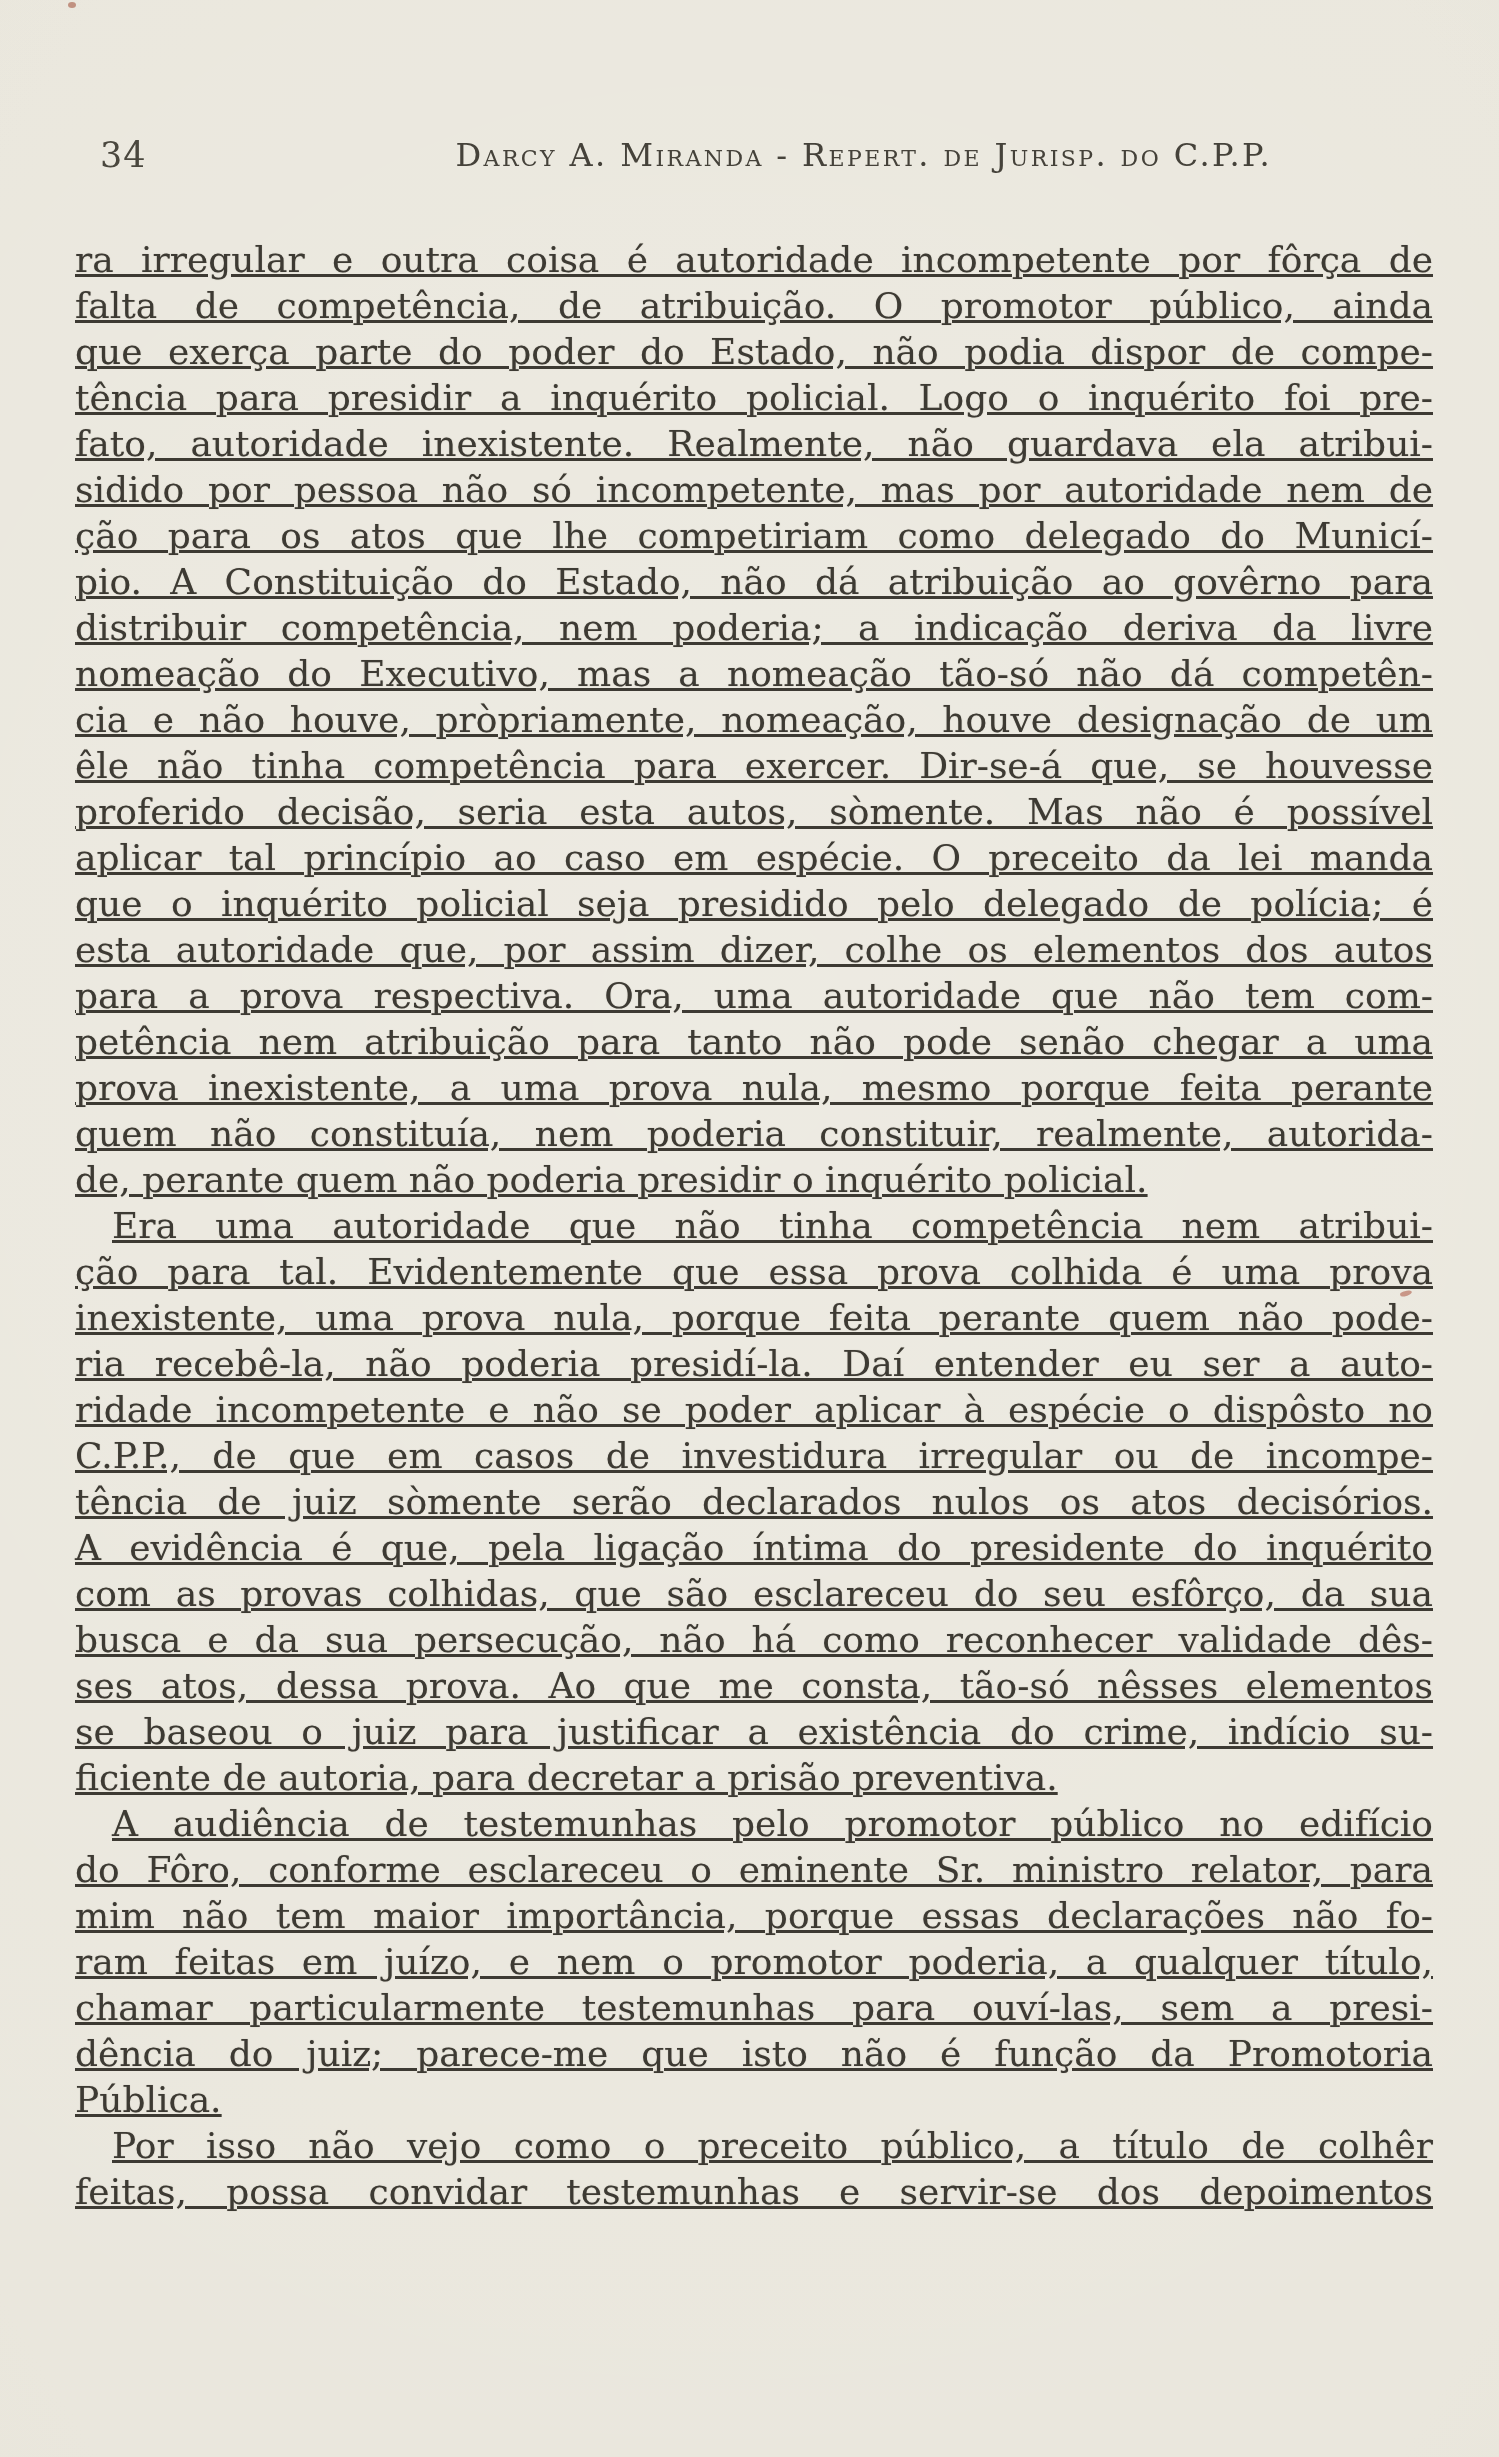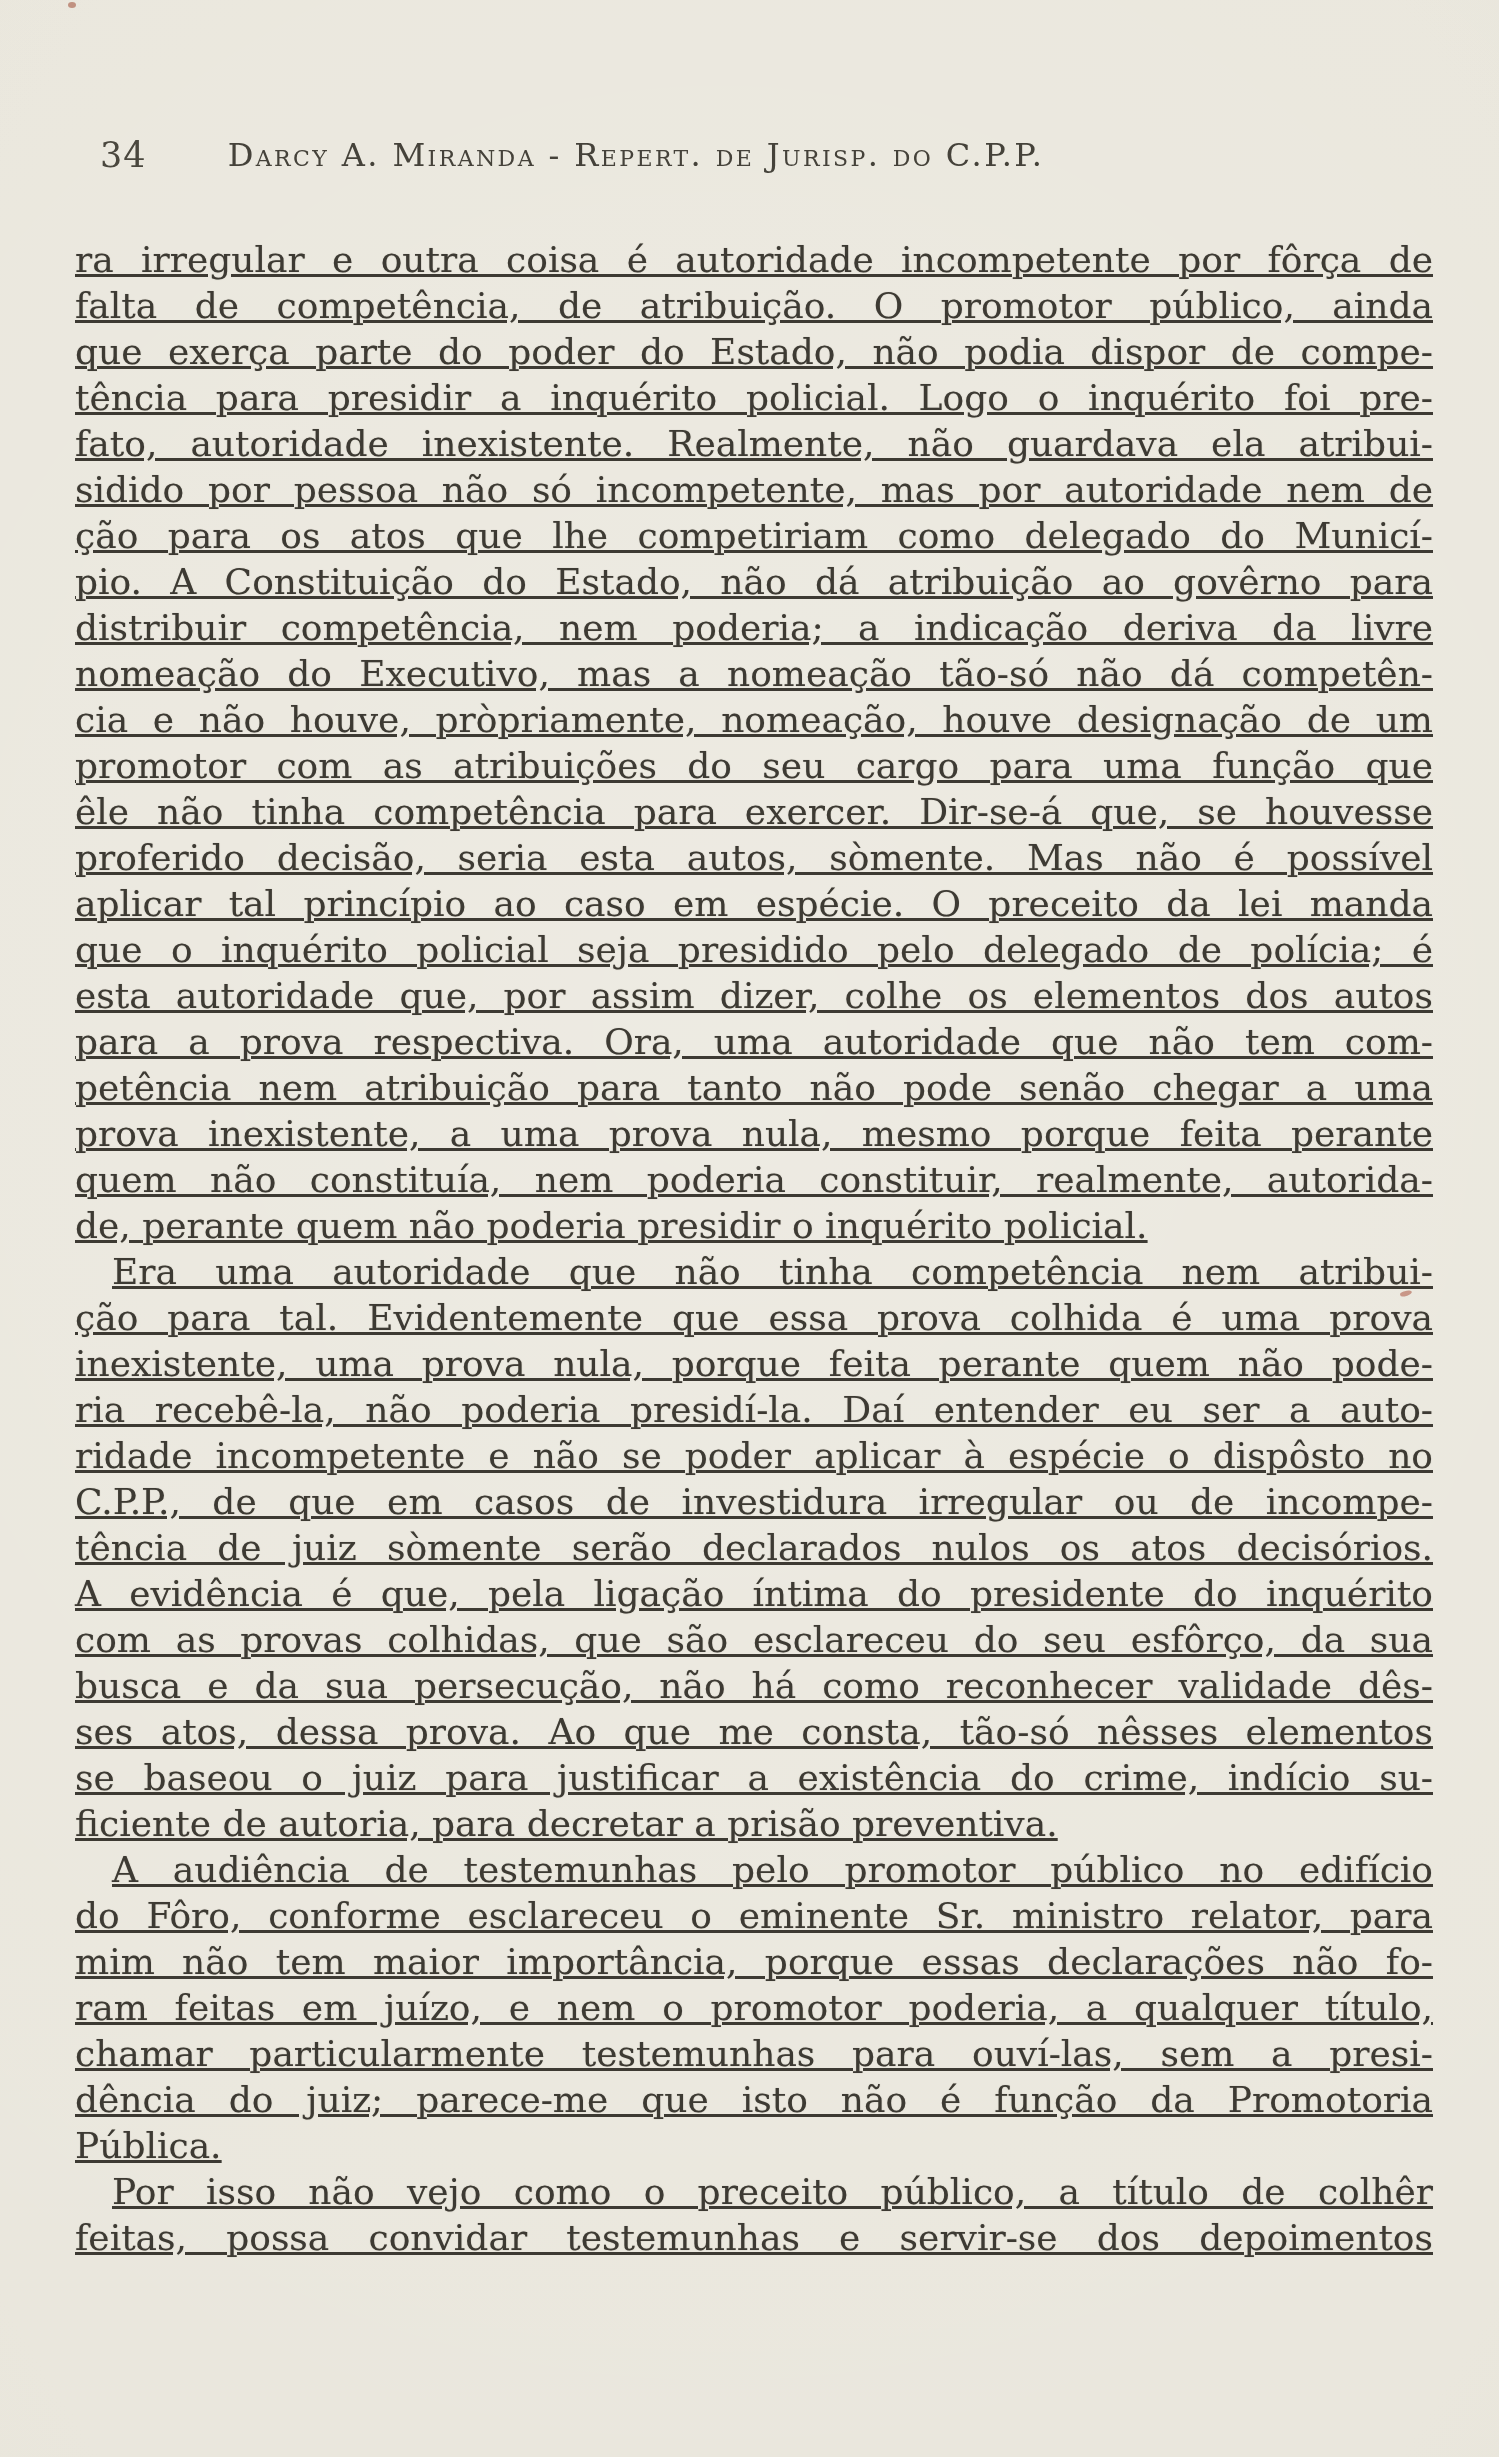--- a/index.html
+++ b/index.html
@@ -35,21 +35,21 @@
     top: 0;
     font-size: 35px;
     letter-spacing: 1px;
     color: #4a473e;
   }
   .running-title {
     position: absolute;
     left: 0;
     right: 0;
     top: 1px;
-    text-align: center;
+    text-align: right;
     font-variant-caps: small-caps;
     font-size: 32px;
     letter-spacing: 2.4px;
     color: #45423a;
     white-space: nowrap;
   }
   .body-text {
     position: absolute;
     left: 75px;
     top: 237px;
@@ -110,21 +110,20 @@
     <div class="line">falta de competência, de atribuição. O promotor público, ainda</div>
     <div class="line">que exerça parte do poder do Estado, não podia dispor de compe-</div>
     <div class="line">tência para presidir a inquérito policial. Logo o inquérito foi pre-</div>
     <div class="line">fato, autoridade inexistente. Realmente, não guardava ela atribui-</div>
     <div class="line">sidido por pessoa não só incompetente, mas por autoridade nem de</div>
     <div class="line">ção para os atos que lhe competiriam como delegado do Municí-</div>
     <div class="line">pio. A Constituição do Estado, não dá atribuição ao govêrno para</div>
     <div class="line">distribuir competência, nem poderia; a indicação deriva da livre</div>
     <div class="line">nomeação do Executivo, mas a nomeação tão-só não dá competên-</div>
     <div class="line">cia e não houve, pròpriamente, nomeação, houve designação de um</div>
-    <div class="line">promotor com as atribuições do seu cargo para uma função que</div>
     <div class="line">êle não tinha competência para exercer. Dir-se-á que, se houvesse</div>
     <div class="line">proferido decisão, seria esta autos, sòmente. Mas não é possível</div>
     <div class="line">aplicar tal princípio ao caso em espécie. O preceito da lei manda</div>
     <div class="line">que o inquérito policial seja presidido pelo delegado de polícia; é</div>
     <div class="line">esta autoridade que, por assim dizer, colhe os elementos dos autos</div>
     <div class="line">para a prova respectiva. Ora, uma autoridade que não tem com-</div>
     <div class="line">petência nem atribuição para tanto não pode senão chegar a uma</div>
     <div class="line">prova inexistente, a uma prova nula, mesmo porque feita perante</div>
     <div class="line">quem não constituía, nem poderia constituir, realmente, autorida-</div>
     <div class="line para-end">de, perante quem não poderia presidir o inquérito policial.</div>

